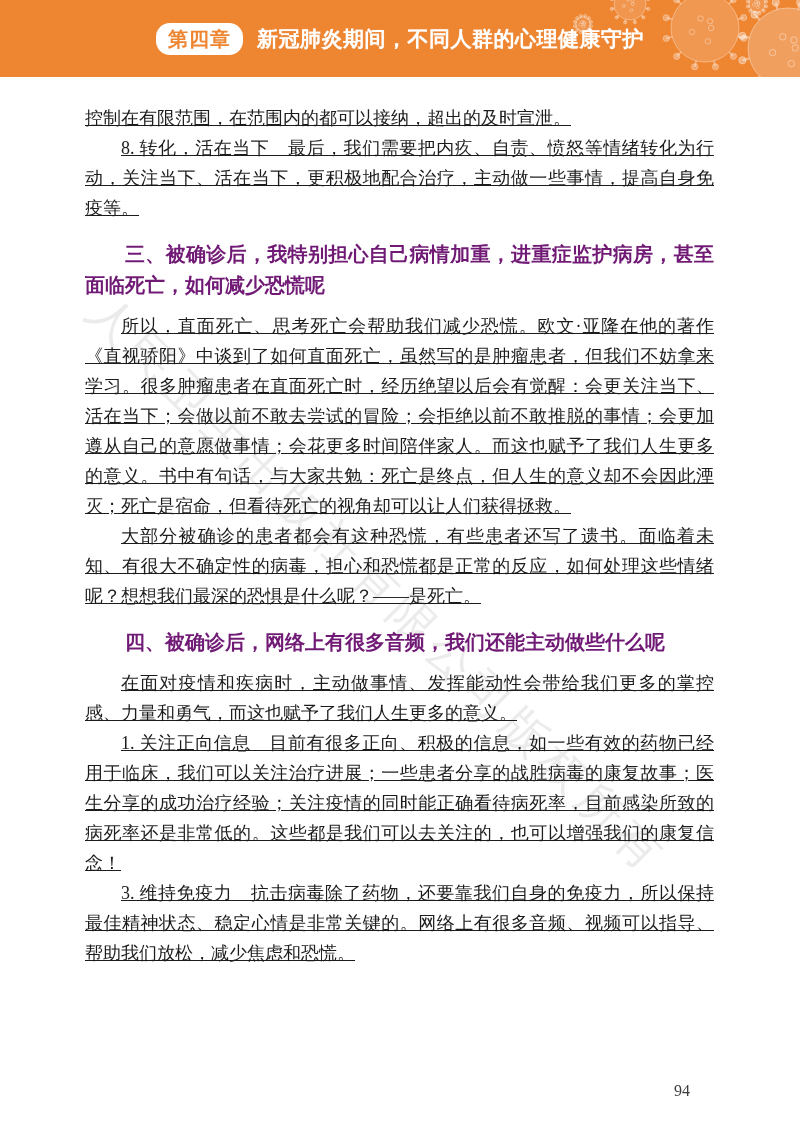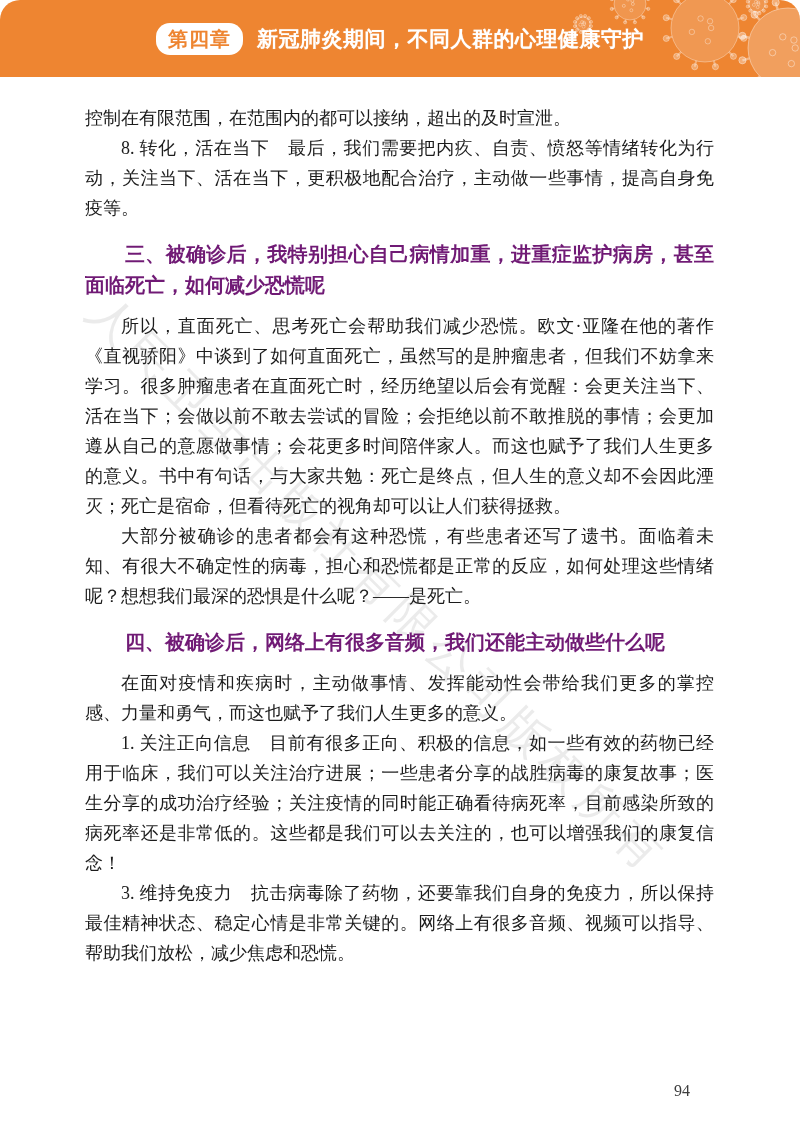--- a/index.html
+++ b/index.html
@@ -4,21 +4,20 @@
 <style>
   * { margin: 0; padding: 0; box-sizing: border-box; }
   html,body { background:#ffffff; }
   .page {
     position: relative;
     width: 800px;
     height: 1140px;
     background: #ffffff;
     overflow: hidden;
     font-family: "Liberation Serif", "DejaVu Serif", serif;
-    border-radius: 20px;
   }
   
   .band {
     position: absolute;
     left: 0; top: 0;
     width: 800px; height: 77px;
     background: #ee8531;
   }
   .band svg { position:absolute; left:0; top:0; }
   .band-inner {
@@ -67,21 +66,21 @@
     position: absolute;
     left: 85px;
     top: 103px;
     width: 629px;
     z-index: 2;
     color: #1c1c1c;
     font-size: 18px;
     line-height: 30px;
     text-align: justify;
   }
-  .content p { text-indent: 2em; }
+  .content p { text-indent: 2em; text-decoration: underline; }
   .content p.no-indent { text-indent: 0; }
   .content h2 {
     font-family: "Liberation Sans", "DejaVu Sans", sans-serif;
     font-size: 20px;
     font-weight: 700;
     line-height: 31px;
     color: #701a75;
     text-indent: 2em;
     margin-top: 16px;
     margin-bottom: 10px;

